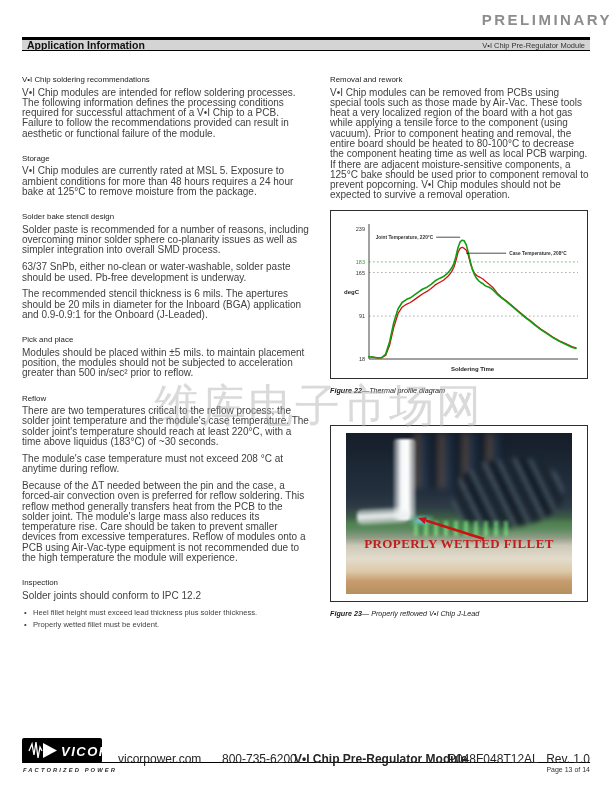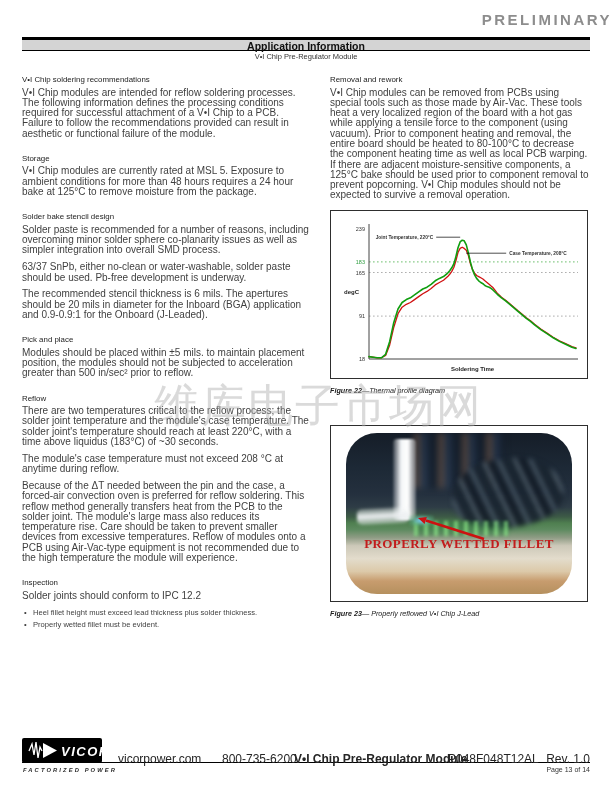--- a/index.html
+++ b/index.html
@@ -8,21 +8,21 @@
     font-family:"Liberation Sans", sans-serif; color:#3f3f3f; overflow:hidden;
   }
   .preliminary {
     position:absolute; top:11px; left:0; width:100%; text-align:right;
     font-size:15px; font-weight:bold; color:#8d8d8d; letter-spacing:2.5px;
   }
   .section-bar {
     position:absolute; left:22px; right:22px; top:37px; height:14px;
     background:#d4d4d4; border-top:3px solid #000; border-bottom:1px solid #000;
     display:flex; justify-content:space-between; align-items:center;
-    padding:0 5px; box-sizing:border-box;flex-direction:column;
+    padding:0 5px; box-sizing:border-box;
   }
   .bar-title { font-size:10.5px; font-weight:bold; color:#101010; }
   .bar-right { font-size:7.5px; color:#333; }
 
   .col-left  { position:absolute; left:22px;  top:66px; width:288px; }
   .col-right { position:absolute; left:330px; top:66px; width:260px; }
 
   .h3 { font-size:7.9px; font-weight:normal; color:#1c1c1c; margin:15px 0 3.5px 0; }
   .h3.first { margin-top:9px; }
   .para { font-size:10px; line-height:10.3px; margin:0 0 6.5px 0; }
@@ -39,21 +39,20 @@
 
   .chart-svg { width:100%; height:100%; display:block; }
 
   
   .photo {
     position:relative; width:226px; height:161px; margin:7px auto 0; overflow:hidden;
     background:linear-gradient(180deg,
       #151d28 0%, #1d2936 22%, #24303e 38%, #2e3c46 46%,
       #3d5a46 52%, #4f7f50 56%, #5d8a5f 60%, #8f9c85 65%,
       #ccc8b8 70%, #e3dccc 78%, #dcc9a9 86%, #c79c6e 92%, #b5905e 100%);
-    border-radius:31px;
   }
   .photo .streaks {
     position:absolute; left:30%; top:0; width:40%; height:34%;
     background:repeating-linear-gradient(90deg,
       rgba(125,92,70,0.55) 0 6px, rgba(45,65,95,0.45) 6px 14px, rgba(18,28,42,0.65) 14px 24px);
     filter:blur(3px);
   }
   .photo .cog {
     position:absolute; left:47%; top:16%; width:49%; height:43%;
     background:repeating-linear-gradient(70deg,

